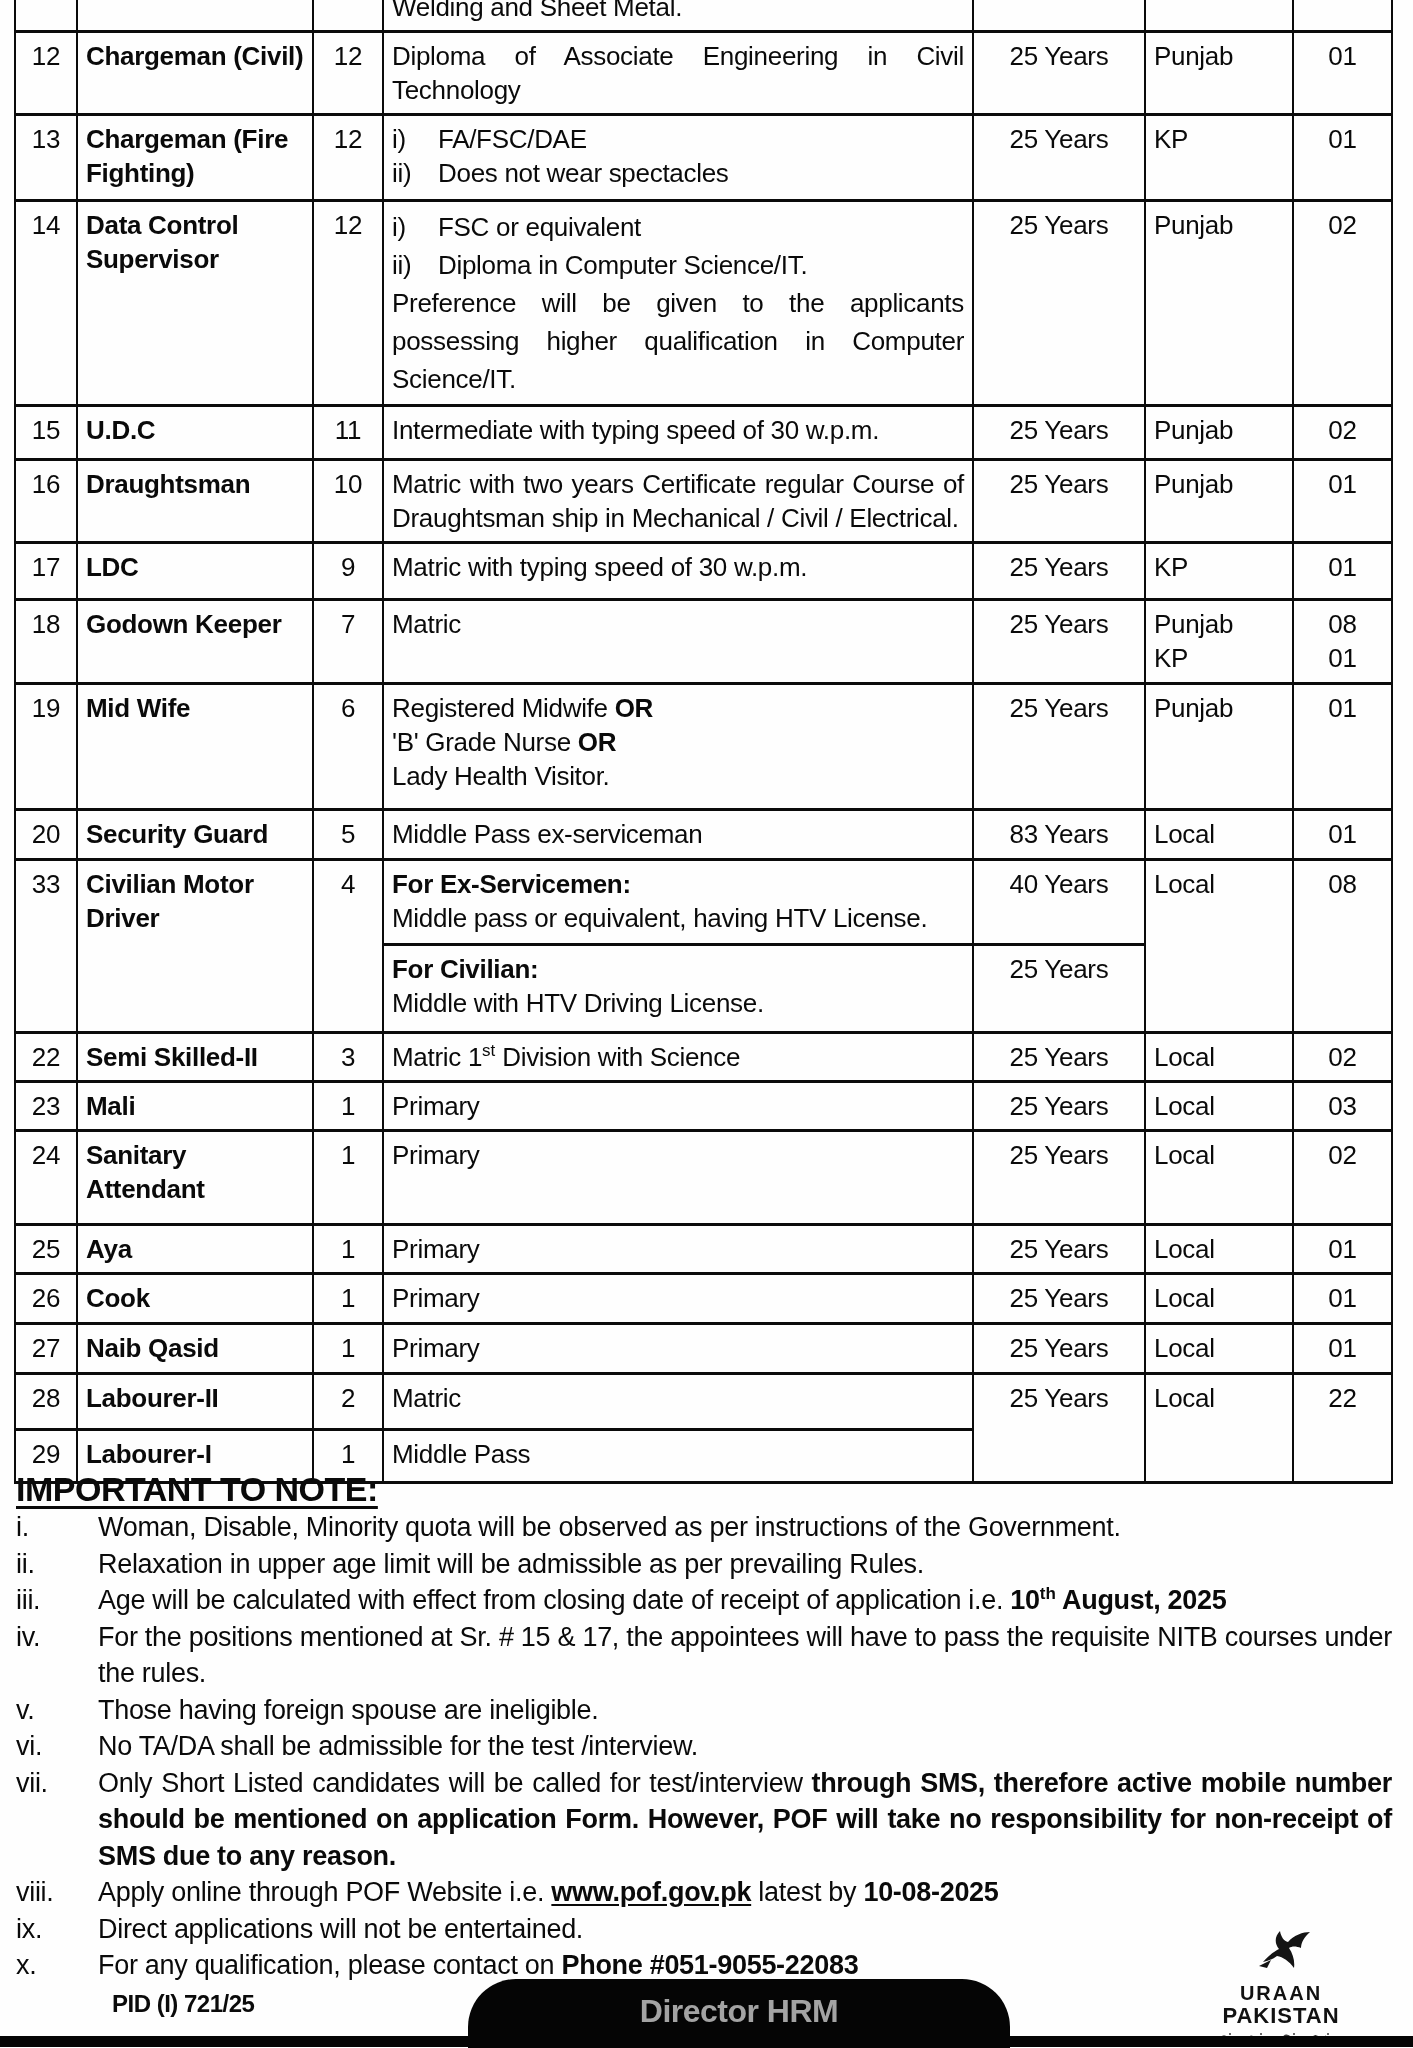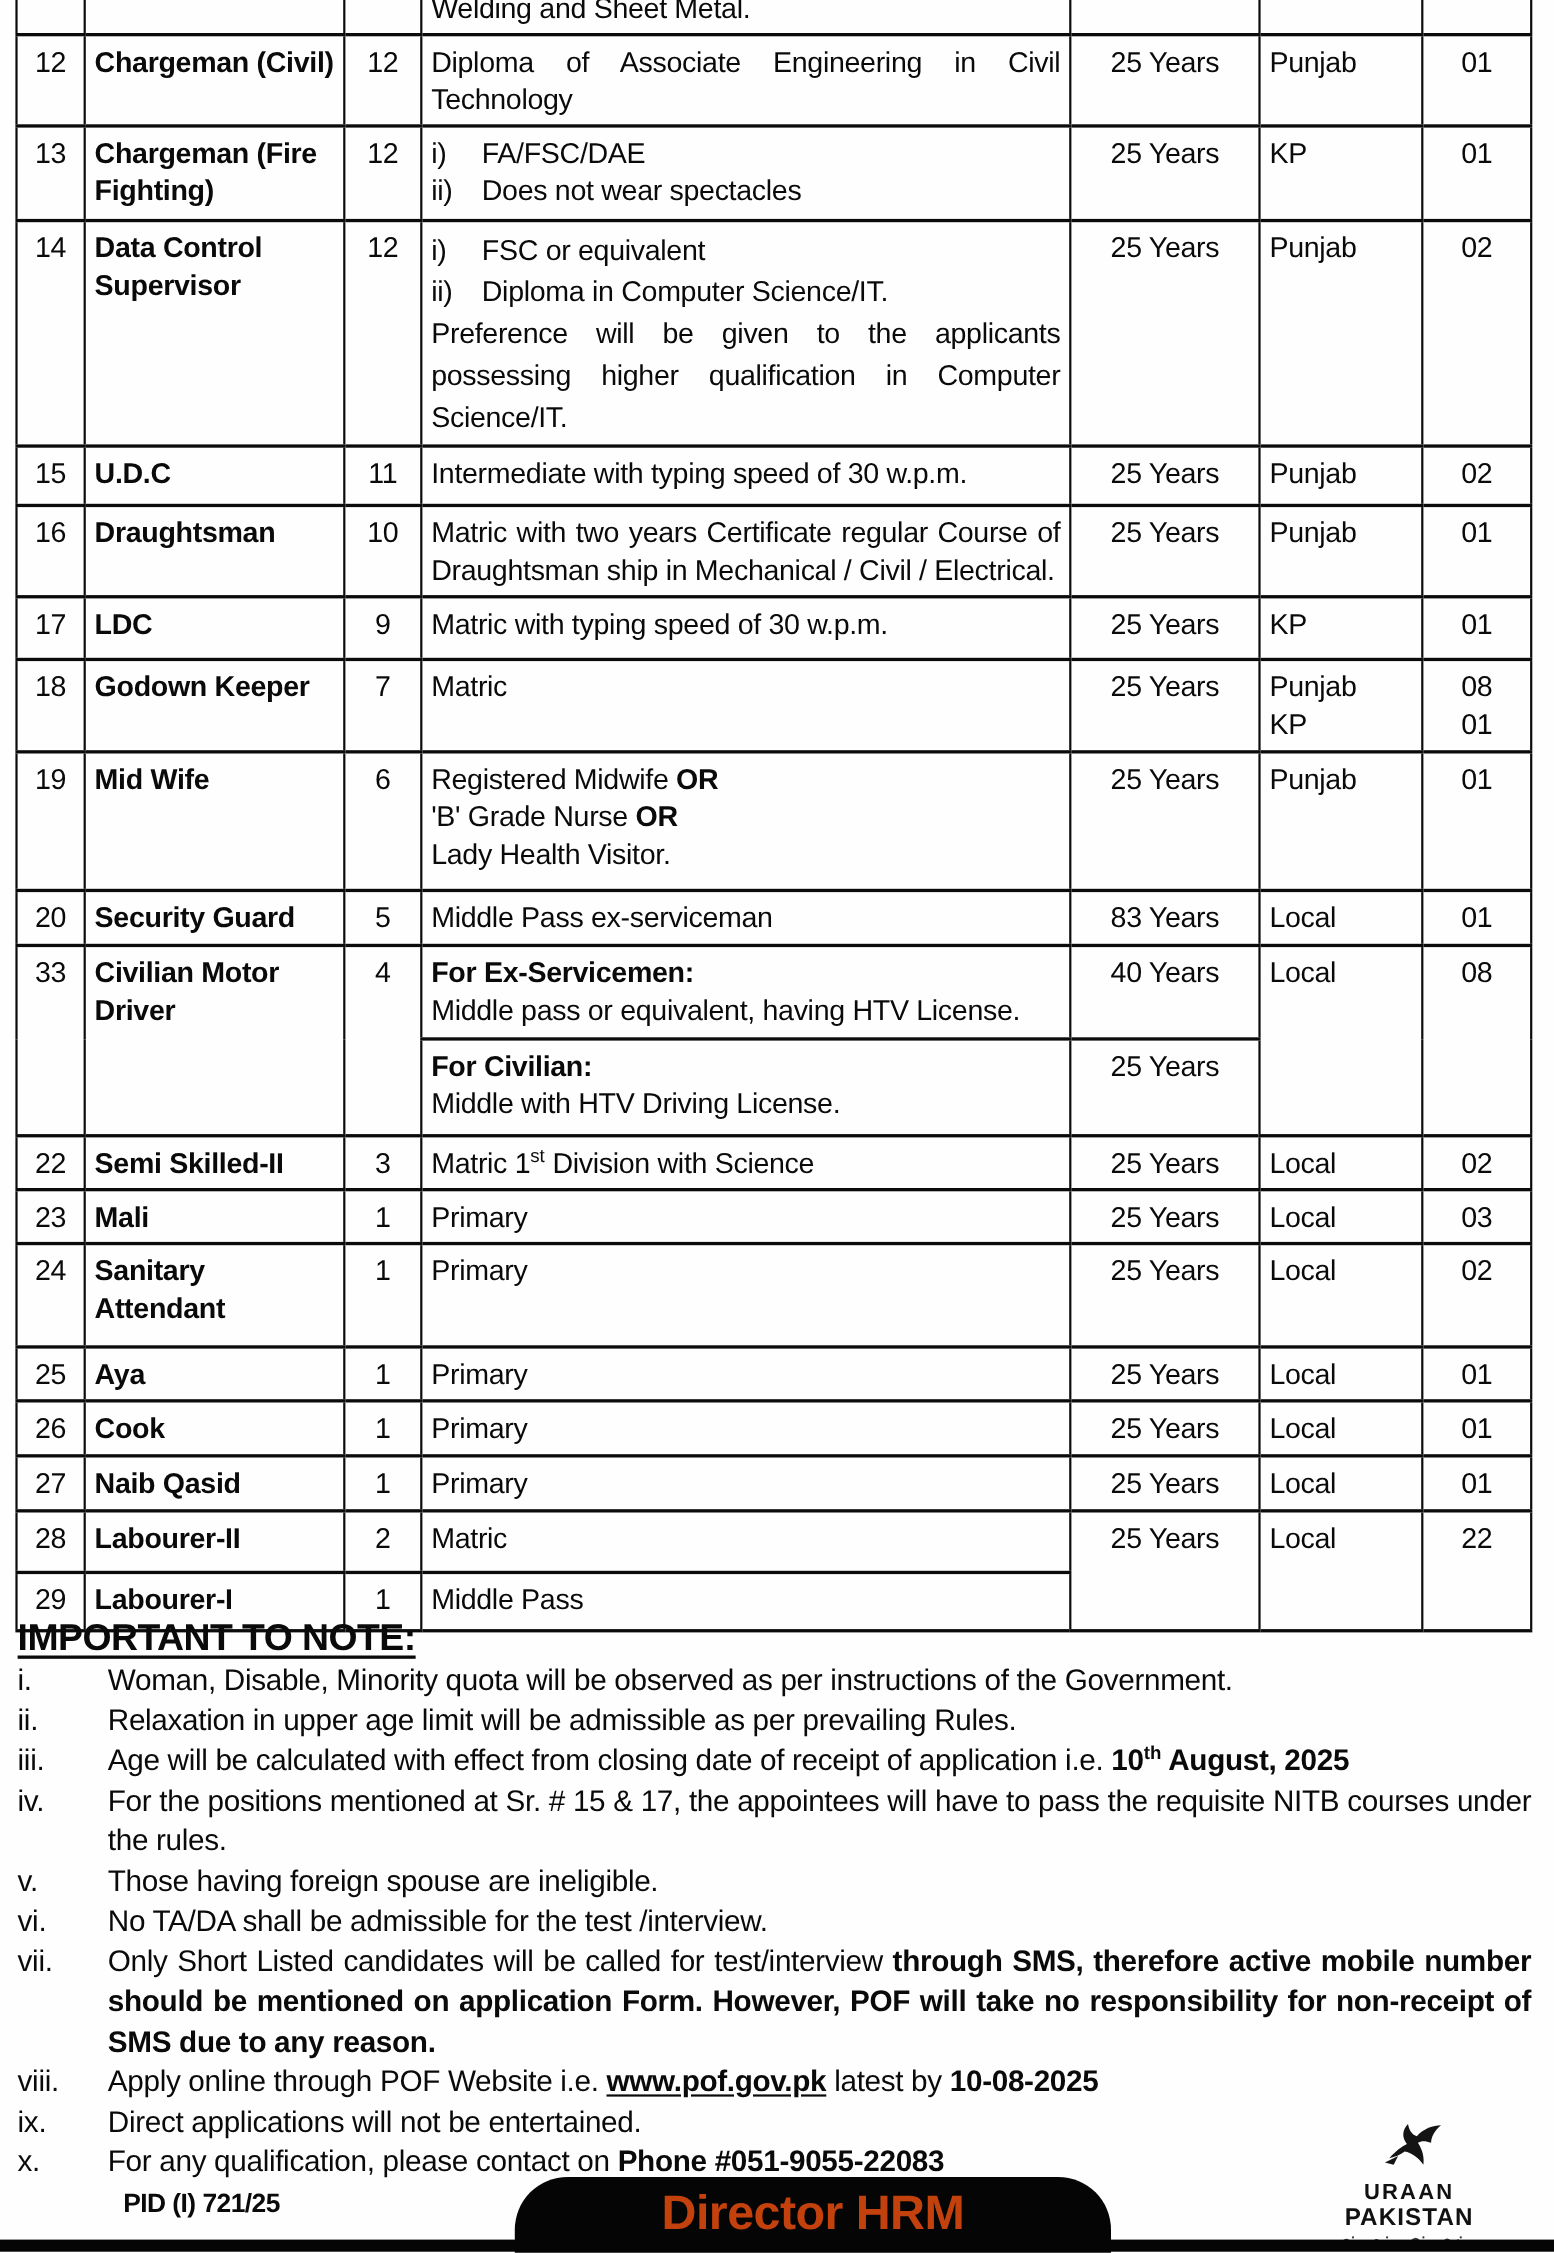--- a/index.html
+++ b/index.html
@@ -78,22 +78,22 @@
   }
   .director-btn {
     position: absolute;
     left: 468px; top: 1979px;
     width: 542px; height: 69px;
     background: #050505;
     border-radius: 48px 48px 0 0;
     display: flex; align-items: center; justify-content: center;
   }
   .director-btn span {
-    color: #c2410c;
-    font-size: 44px;
+    color: #a3a3a3;
+    font-size: 32px;
     font-weight: 700;
     letter-spacing: -0.5px;
     padding-bottom: 4px;
   }
   .bottom-bar {
     position: absolute;
     left: 0; top: 2036px;
     width: 1413px; height: 11px;
     background: #050505;
   }

